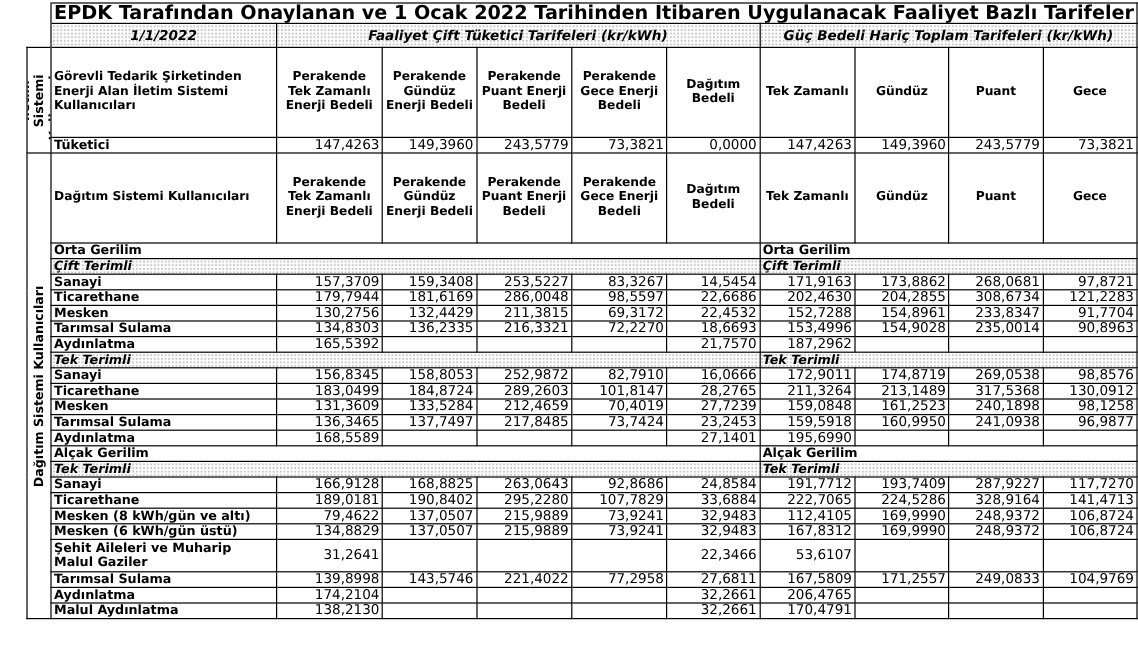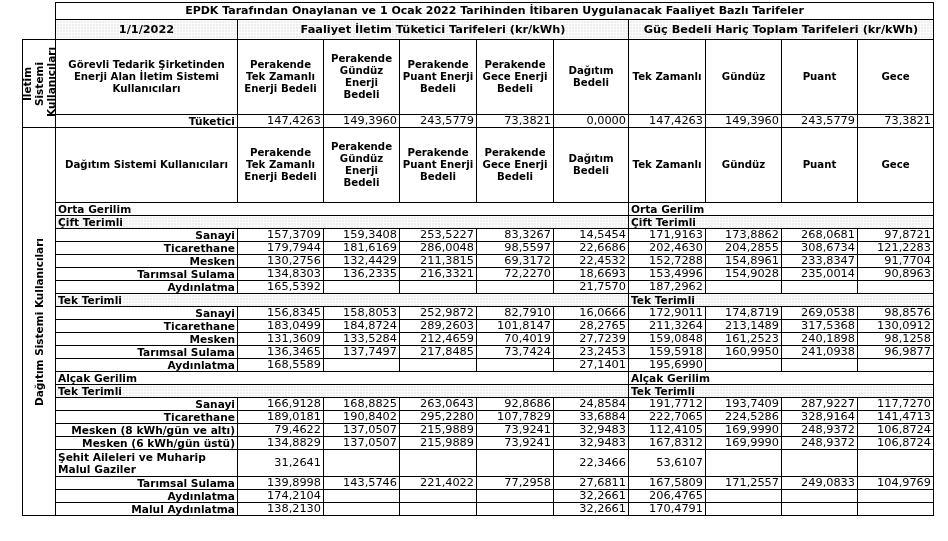--- a/index.html
+++ b/index.html
@@ -6,28 +6,28 @@
   body { width:948px; height:541px; position:relative; overflow:hidden;
          font-family:"DejaVu Sans", sans-serif; color:#000; }
   table.tariff { position:absolute; left:22px; top:2px; border-collapse:collapse;
          table-layout:fixed; font-size:10.2px; font-weight:bold; }
   table.tariff td { border:1px solid #000; padding:0 2px; line-height:12px; height:12px;
          white-space:nowrap; overflow:hidden; }
   td.side { border:none !important; border-right:1px solid #000 !important; width:32px; padding:0 !important; position:relative; }
   td.side-box { border:1px solid #000 !important; }
   .vtxt { position:absolute; left:50%; top:50%; transform:translate(-50%,-50%) rotate(-90deg);
           white-space:nowrap; text-align:center; font-size:10.5px; line-height:12px; font-weight:bold; }
-  td.title { text-align:center; font-size:11px; height:16px !important; }
+  td.title { text-align:center; font-size:16px; height:16px !important; }
   td.dotted { background-image:radial-gradient(#c8c8c8 0.6px, transparent 0.7px);
-              background-size:3px 3px; background-color:#fbfbfb; }
+              background-size:3px 3px; background-color:#fbfbfb;font-style:italic; }
   td.sub { text-align:center; font-size:11.3px; height:19px !important; }
   td.hdr { text-align:center; white-space:normal !important; line-height:12.5px; height:74px !important; }
-  td.hdr-l { text-align:center; white-space:normal !important; line-height:13px; height:74px !important; }
+  td.hdr-l { white-space:normal !important; line-height:13px; height:74px !important; }
   td.num { text-align:right; font-weight:normal; font-size:11.3px; }
-  td.lbl { text-align:right; font-size:10.6px; }
+  td.lbl { text-align:left; font-size:10.6px; }
   td.lbl-wrap { text-align:left; white-space:normal !important; line-height:12.5px; height:26px !important; font-size:10.6px; }
   td.sec { text-align:left; font-size:10.6px; }
 </style>
 </head>
 <body>
 
 <table class="tariff">
   <colgroup>
     <col style="width:33px">
     <col style="width:182px">
@@ -42,21 +42,21 @@
     <col style="width:76px">
   </colgroup>
   <tbody id="tbody">
     <tr>
       <td class="side" style="border-right:1px solid #000 !important;"></td>
       <td class="title" colspan="10">EPDK Tarafından Onaylanan ve 1 Ocak 2022 Tarihinden İtibaren Uygulanacak Faaliyet Bazlı Tarifeler</td>
     </tr>
     <tr>
       <td class="side"></td>
       <td class="sub dotted">1/1/2022</td>
-      <td class="sub dotted" colspan="5">Faaliyet İletim Tüketici Tarifeleri (kr/kWh)</td>
+      <td class="sub dotted" colspan="5">Faaliyet Çift Tüketici Tarifeleri (kr/kWh)</td>
       <td class="sub dotted" colspan="4">Güç Bedeli Hariç Toplam Tarifeleri (kr/kWh)</td>
     </tr>
   <tr>
         <td class="side side-box" rowspan="2">
           <div class="vtxt"><span style="display:inline-block;width:66px;white-space:normal;">İletim Sistemi Kullanıcıları</span></div>
         </td>
         <td class="hdr-l">Görevli Tedarik Şirketinden Enerji Alan İletim Sistemi Kullanıcıları</td>
         <td class="hdr">Perakende Tek Zamanlı Enerji Bedeli</td>
         <td class="hdr">Perakende Gündüz Enerji Bedeli</td>
         <td class="hdr">Perakende Puant Enerji Bedeli</td>

